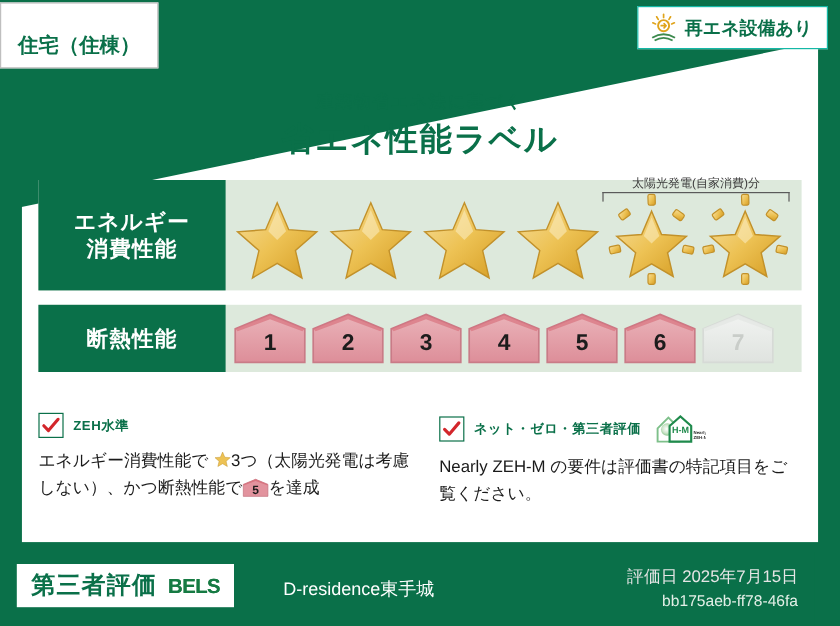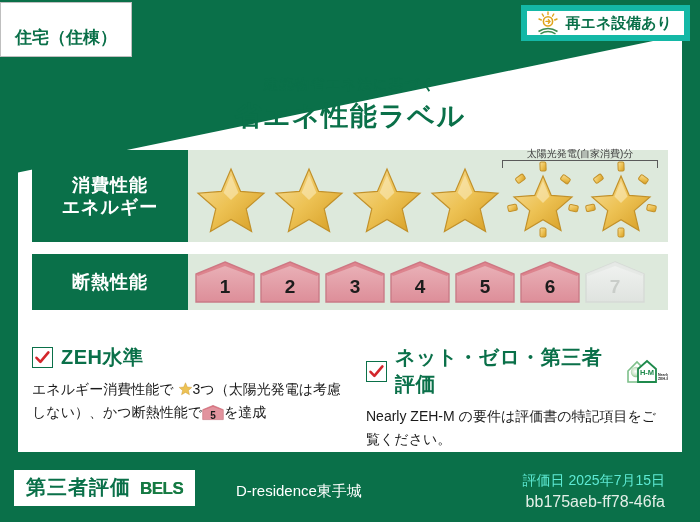--- a/index.html
+++ b/index.html
@@ -26,21 +26,21 @@
     letter-spacing: 0px;
     z-index: 6;
     text-align: center;
   }
 
   
   .re-badge {
     position: absolute;
     right: 10px; top: 5px;
     background: #ffffff;
-    border: 6px solid #14b8a6;
+    border: 1px solid #14b8a6;
     height: 36px;
     display: flex;
     align-items: center;
     gap: 5px;
     padding: 0 12px 0 8px;
     z-index: 6;
   }
   .re-badge .sun-icon { width: 26px; height: 26px; flex: 0 0 26px; }
   .re-badge .re-label {
     font-size: 15px;
@@ -206,21 +206,21 @@
   }
   .check-box {
     width: 21px; height: 21px;
     border: 1px solid #0a7049;
     background: #ffffff;
     position: relative;
     flex: 0 0 21px;
   }
   .check-box svg { position: absolute; left: 1px; top: 1px; width: 17px; height: 17px; }
   .info-head .head-text {
-    font-size: 20px;
+    font-size: 11px;
     font-weight: bold;
     color: #0a7049;
     letter-spacing: 0.5px;
   }
   .zehm-logo { width: 44px; height: 26px; flex: 0 0 44px; margin-left: 2px; }
   .zehm-logo svg { width: 100%; height: 100%; display: block; }
 
   .info-body {
     font-size: 14px;
     color: #1a1a1a;
@@ -277,27 +277,27 @@
   .bldg-name {
     position: absolute;
     left: 236px; top: 22px;
     font-size: 15px;
     color: #ffffff;
   }
   .eval-date {
     position: absolute;
     right: 14px; top: 12px;
     font-size: 14px;
-    color: #5eead4;
+    color: #e5e5e5;
     text-align: right;
   }
   .eval-id {
     position: absolute;
     right: 14px; top: 33px;
-    font-size: 16px;
+    font-size: 13px;
     color: #e3efe7;
     text-align: center;
   }
 </style>
 </head>
 <body>
 
 <div class="cat-tag">
   <span>住宅（住棟）</span>
 </div>
@@ -327,22 +327,22 @@
 
   <div class="title-wrap">
     <div class="title-sub">建築物省エネ法に基づく</div>
     <div class="title-main">省エネ性能ラベル</div>
   </div>
 
   <div class="rows">
 
     <div class="perf-row energy">
       <div class="row-label">
+        <span>エネルギー</span>
         <span>消費性能</span>
-        <span>エネルギー</span>
       </div>
       <div class="row-body">
         <div class="stars">
           <div class="star-slot">
             <svg viewBox="0 0 78 78">
               <defs>
                 <linearGradient id="gA" x1="0" y1="0" x2="1" y2="1">
                   <stop offset="0%" stop-color="#f6dd9a"></stop>
                     <stop offset="50%" stop-color="#edc254"></stop>
                     <stop offset="100%" stop-color="#d59c22"></stop>

